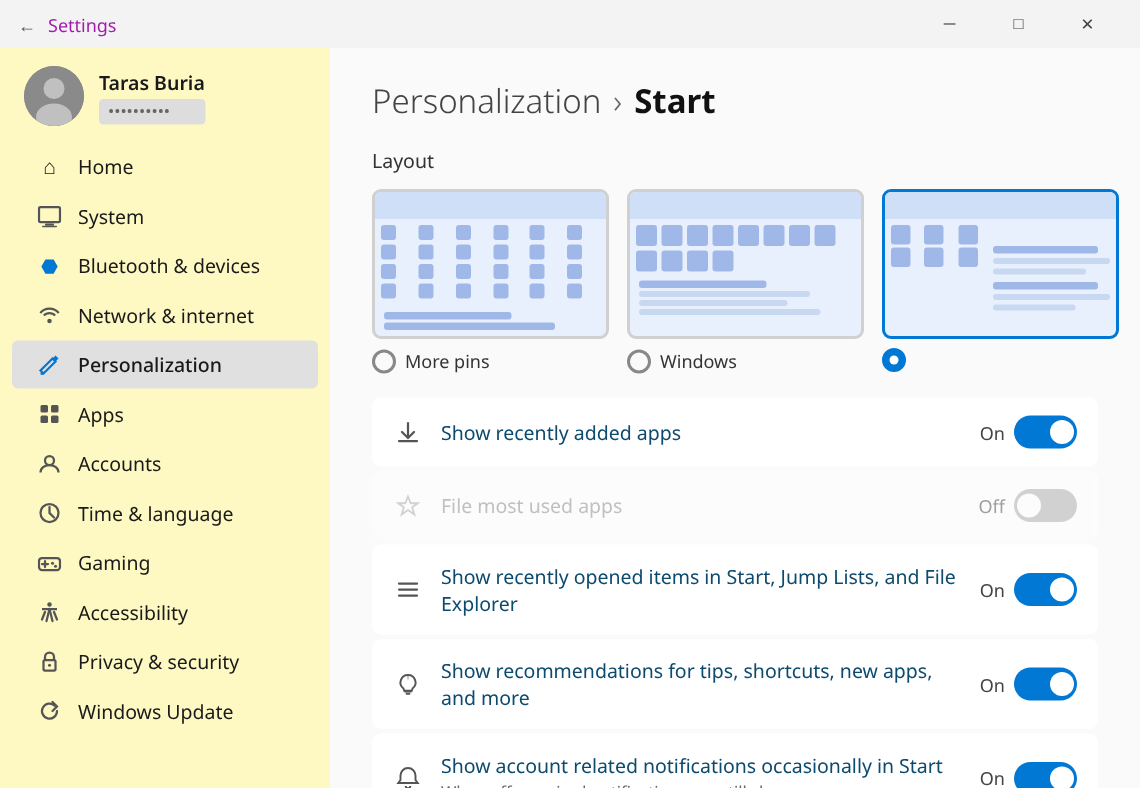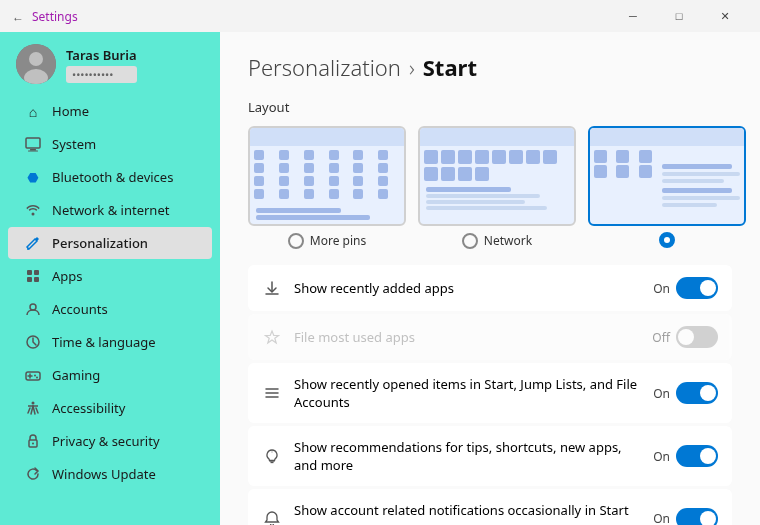--- a/index.html
+++ b/index.html
@@ -59,21 +59,21 @@
     
     .app-body {
       display: flex;
       flex: 1;
       overflow: hidden;
     }
 
     
     .sidebar {
       width: 220px;
-      background: #5eead4;
+      background: #fef9c3;
       flex-shrink: 0;
       overflow-y: auto;
       padding-bottom: 13px;
     }
 
     .user-section {
       display: flex;
       align-items: center;
       gap: 10px;
       padding: 12px 16px 10px 16px;
@@ -182,21 +182,20 @@
     }
 
     .layout-options {
       display: flex;
       gap: 12px;
       margin-bottom: 16px;
     }
     .layout-card {
       display: flex;
       flex-direction: column;
-      align-items: center;
       gap: 6px;
       cursor: pointer;
     }
     .layout-preview {
       width: 158px;
       height: 100px;
       border-radius: 6px;
       border: 2px solid #d0d0d0;
       background: #e8f0fe;
       overflow: hidden;
@@ -279,21 +278,21 @@
       align-items: center;
       justify-content: center;
       font-size: 15px;
       flex-shrink: 0;
     }
     .setting-text {
       flex: 1;
     }
     .setting-label {
       font-size: 13px;
-      color: #000000;
+      color: #0c4a6e;
     }
     .setting-sublabel {
       font-size: 11px;
       color: #666;
       margin-top: 2px;
     }
     .setting-control {
       display: flex;
       align-items: center;
       gap: 6px;
@@ -551,21 +550,21 @@
           </div>
           <div style="padding:0 6px 4px; display:flex; flex-direction:column; gap:2px; margin-top:2px;">
             <div style="height:5px;background:#a0b8e8;border-radius:2px;width:60%;"></div>
             <div style="height:4px;background:#c8d8f0;border-radius:2px;width:80%;"></div>
             <div style="height:4px;background:#c8d8f0;border-radius:2px;width:70%;"></div>
             <div style="height:4px;background:#c8d8f0;border-radius:2px;width:85%;"></div>
           </div>
         </div>
         <div class="radio-option">
           <div class="radio-circle"></div>
-          <span>Network</span>
+          <span>Windows</span>
         </div>
       </div>
 
       <div class="layout-card">
         <div class="layout-preview selected">
           <div class="layout-preview-top"></div>
           <div style="display:flex; gap:3px; padding:4px; flex:1;">
             <div style="flex:1; display:grid; grid-template-columns:repeat(3,1fr); gap:2px; align-content:start;">
               <div style="width:13px;height:13px;border-radius:2px;background:#a0b8e8;"></div>
               <div style="width:13px;height:13px;border-radius:2px;background:#a0b8e8;"></div>
@@ -631,21 +630,21 @@
 
       <div class="setting-row">
         <span class="setting-icon">
           <svg width="16" height="16" viewBox="0 0 16 16">
               <line x1="2" y1="4" x2="14" y2="4" stroke="#555" stroke-width="1.5" stroke-linecap="round"></line>
               <line x1="2" y1="8" x2="14" y2="8" stroke="#555" stroke-width="1.5" stroke-linecap="round"></line>
               <line x1="2" y1="12" x2="14" y2="12" stroke="#555" stroke-width="1.5" stroke-linecap="round"></line>
             </svg>
         </span>
         <div class="setting-text">
-          <div class="setting-label">Show recently opened items in Start, Jump Lists, and File Accounts</div>
+          <div class="setting-label">Show recently opened items in Start, Jump Lists, and File Explorer</div>
         </div>
         <div class="setting-control">
           <span class="toggle-label">On</span>
           <div class="toggle on">
             <div class="toggle-thumb"></div>
           </div>
         </div>
       </div>
 
       <div class="setting-row" style="position:relative;">

